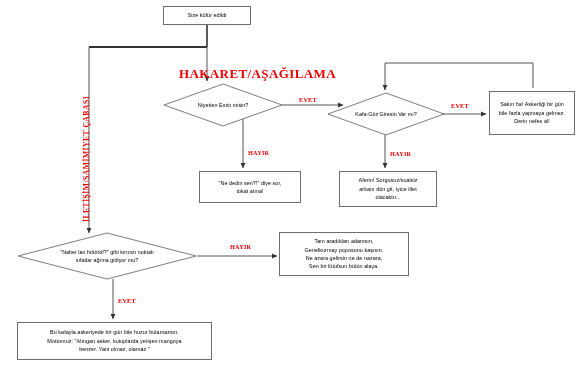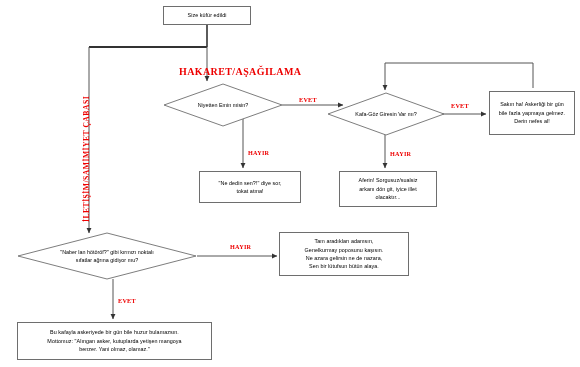--- a/index.html
+++ b/index.html
@@ -40,21 +40,21 @@
   .redlabel{
     position:absolute;
     color:#ee0000;
     font-weight:bold;
     font-size:6.2px;
     letter-spacing:.25px;
     font-family:"Liberation Serif", serif;
     white-space:nowrap;
   }
   .redlabel.big{
-    font-size:10px;
+    font-size:13px;
     letter-spacing:.4px;
     padding-left:46px;
   }
   .vertlabel{
     position:absolute;
     color:#ee0000;
     font-weight:bold;
     font-size:7.6px;
     letter-spacing:.5px;
     font-family:"Liberation Serif", serif;

